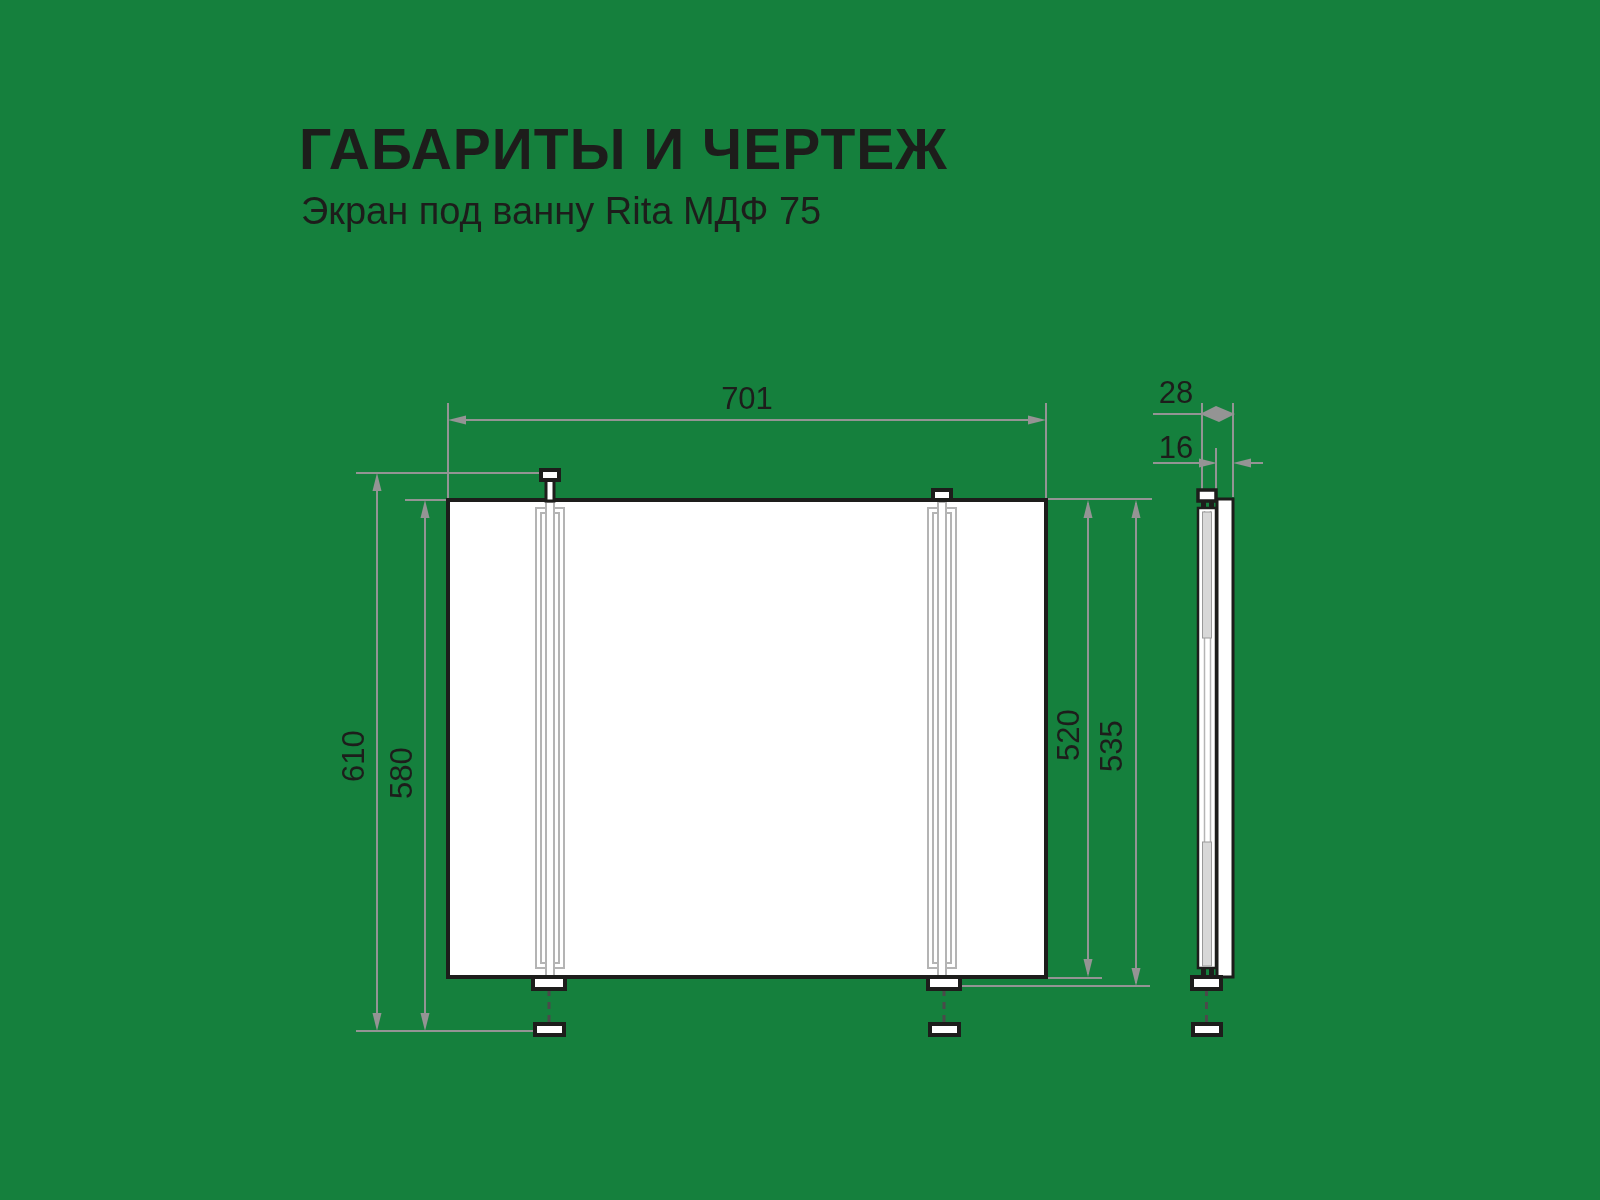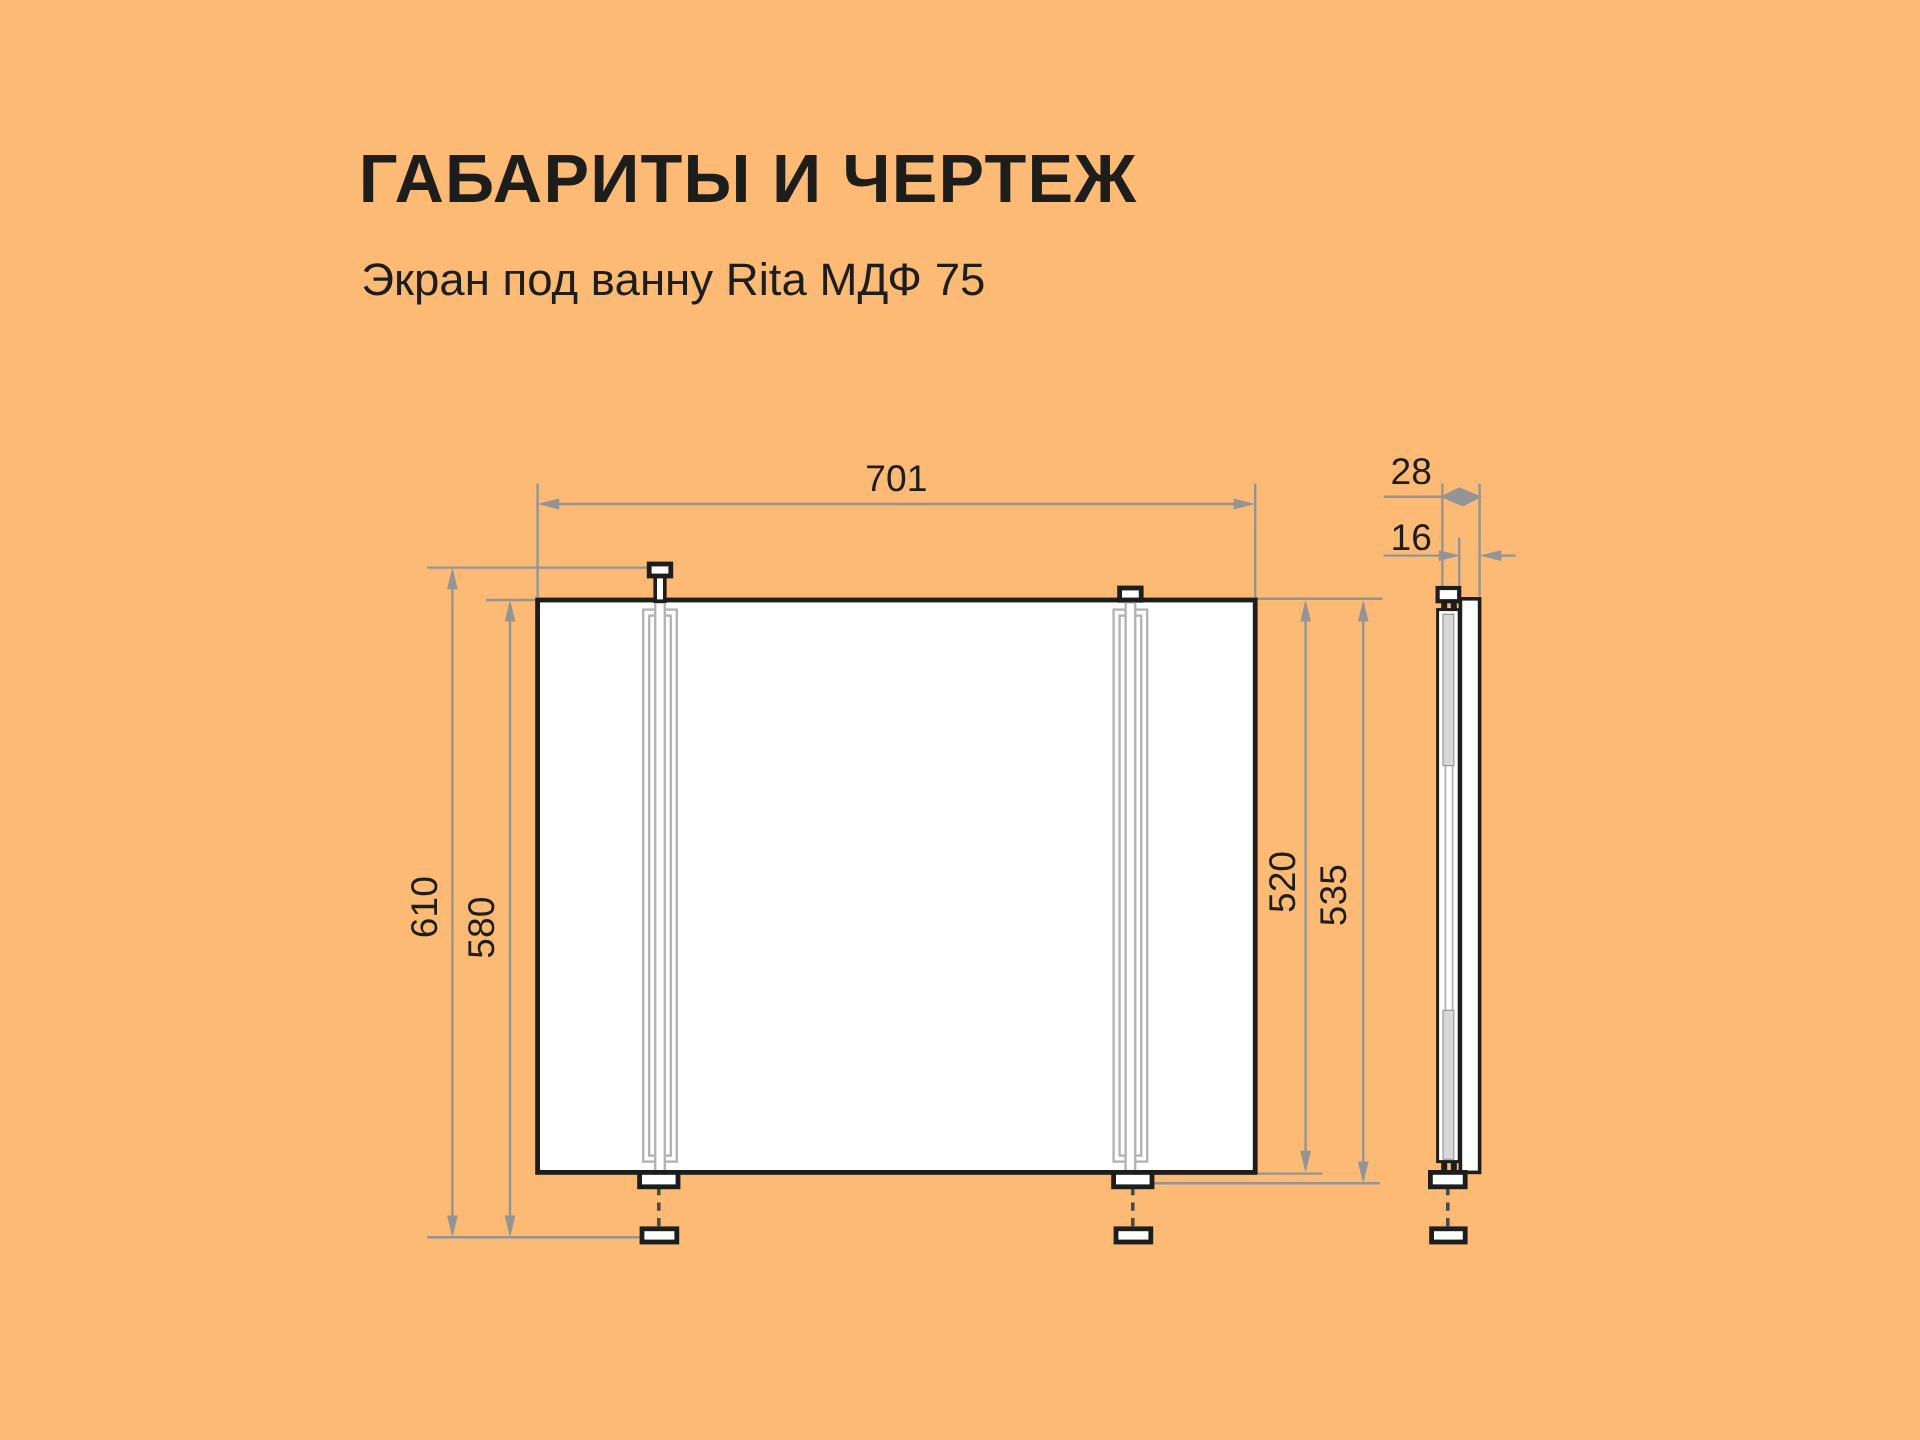--- a/index.html
+++ b/index.html
@@ -1,39 +1,39 @@
 <!DOCTYPE html>
 <html><head>
 <meta charset="utf-8">
 <style>
   html, body { margin: 0; padding: 0; background: #ffffff; }
   .stage {
     position: relative;
     width: 1600px;
     height: 1200px;
-    background: #fdba74;
+    background: #15803d;
     overflow: hidden;
     font-family: "Liberation Sans", sans-serif;
     color: #1d1d1b;
   }
   .title {
     position: absolute;
     left: 299px;
     top: 118px;
     font-size: 57px;
     line-height: 1.1;
     font-weight: 800;
     letter-spacing: 1px;
     color: #1d1d1b;
     white-space: nowrap;
   }
   .subtitle {
     position: absolute;
     left: 301px;
-    top: 213px;
+    top: 190px;
     font-size: 38px;
     font-weight: 400;
     color: #1d1d1b;
     white-space: nowrap;
   }
   svg.drawing { position: absolute; left: 0; top: 0; }
   .dim-text {
     font-family: "Liberation Sans", sans-serif;
     font-size: 31px;
     fill: #1d1d1b;

